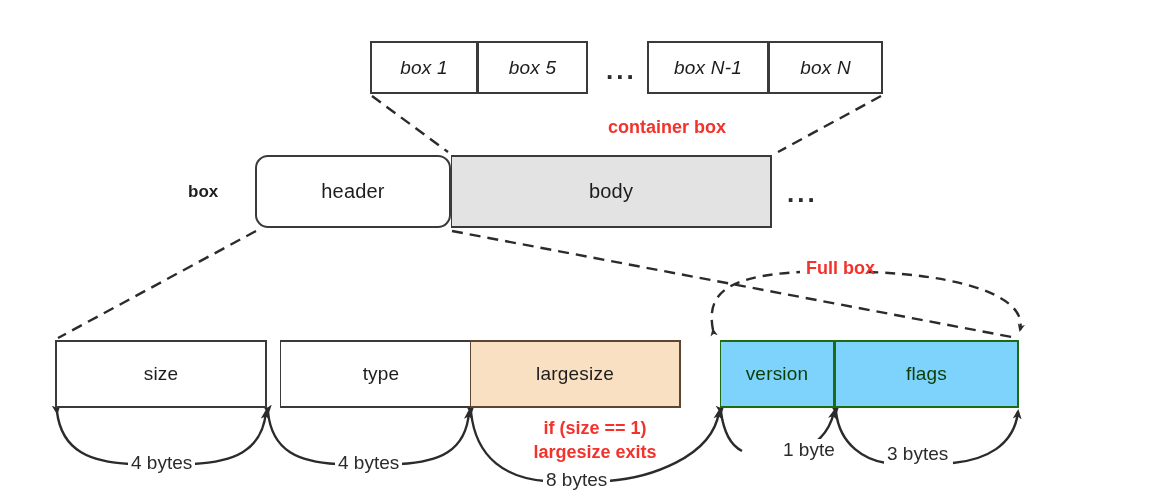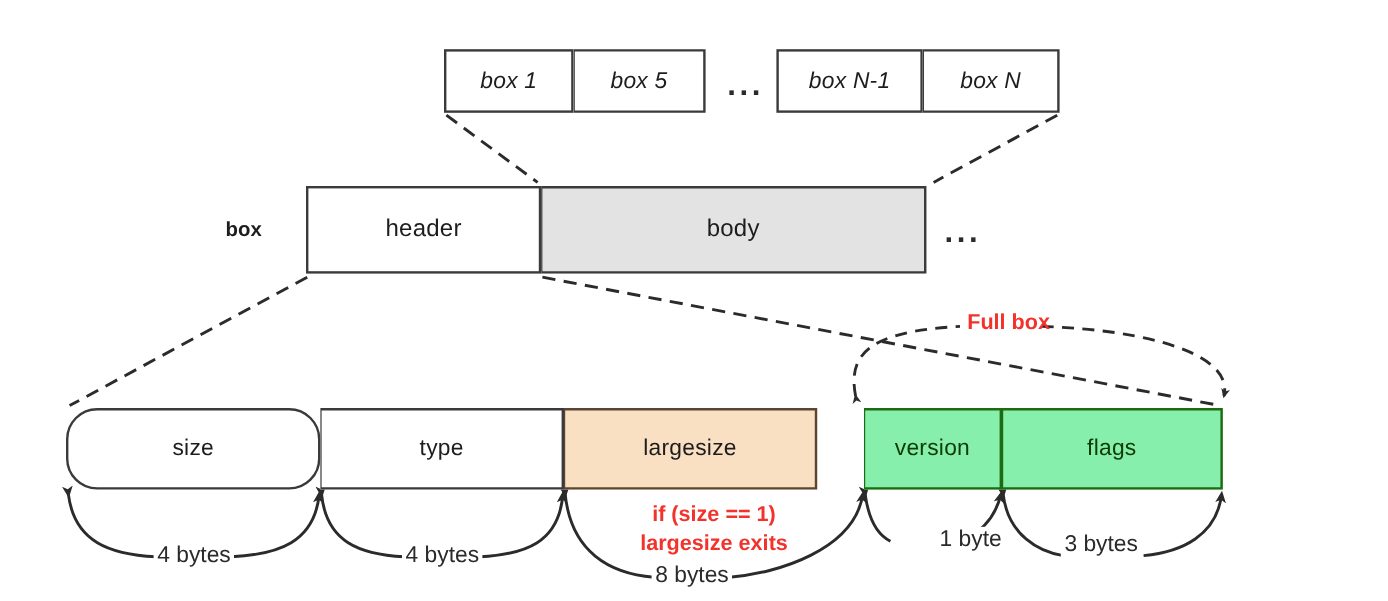--- a/index.html
+++ b/index.html
@@ -29,21 +29,21 @@
   
   .row-top .cell{height:53px;font-style:italic;}
 
   
   .row-mid .cell{height:73px;font-size:20px;}
   .body-cell{background:#e3e3e3;}
 
   
   .row-bot .cell{height:68px;font-size:19px;}
   .largesize-cell{background:#fae0c3;border-color:#5a4632;}
-  .green-cell{background:#86efac;border-color:#1f6b12;color:#0e3b06;}
+  .green-cell{background:#7dd3fc;border-color:#1f6b12;color:#0e3b06;}
 
   
   .lbl{
     position:absolute;
     font-size:19px;color:#1d1d1d;
     white-space:nowrap;
   }
   .lbl-bold{font-weight:bold;font-size:17px;}
   .lbl-red{
     color:#f4322c;font-weight:bold;font-size:18px;
@@ -117,40 +117,41 @@
     </div>
     <div class="ellipsis" style="left:606px;top:57px;">...</div>
     <div class="cell" style="left:647px;top:41px;width:122px;">
       <span>box N-1</span>
     </div>
     <div class="cell shared-l" style="left:769px;top:41px;width:114px;">
       <span>box N</span>
     </div>
   </div>
 
+  <div class="lbl lbl-red" style="left:597px;top:117px;width:140px;">container box</div>
 
   <div class="lbl lbl-bold" style="left:188px;top:182px;">box</div>
 
   <div class="row-mid">
-    <div class="cell" style="left:255px;top:155px;width:196px;">
+    <div class="cell" style="left:255px;top:155px;width:196px;border-radius:13px;">
       <span>header</span>
     </div>
     <div class="cell body-cell shared-l" style="left:451px;top:155px;width:321px;">
       <span>body</span>
     </div>
     <div class="ellipsis" style="left:787px;top:180px;">...</div>
   </div>
 
   <div class="lbl lbl-red" style="left:806px;top:258px;width:62px;">Full box</div>
 
   <div class="row-bot">
-    <div class="cell" style="left:55px;top:340px;width:212px;border-radius:26px;">
+    <div class="cell" style="left:55px;top:340px;width:212px;">
       <span>size</span>
     </div>
-    <div class="cell shared-l" style="left:267px;top:340px;width:203px;text-align:right;">
+    <div class="cell shared-l" style="left:280px;top:340px;width:203px;text-align:right;">
       <span>type</span>
     </div>
     <div class="cell largesize-cell shared-l" style="left:470px;top:340px;width:211px;">
       <span>largesize</span>
     </div>
     <div class="cell green-cell shared-l" style="left:720px;top:340px;width:115px;">
       <span>version</span>
     </div>
     <div class="cell green-cell shared-l" style="left:835px;top:340px;width:184px;">
       <span>flags</span>

